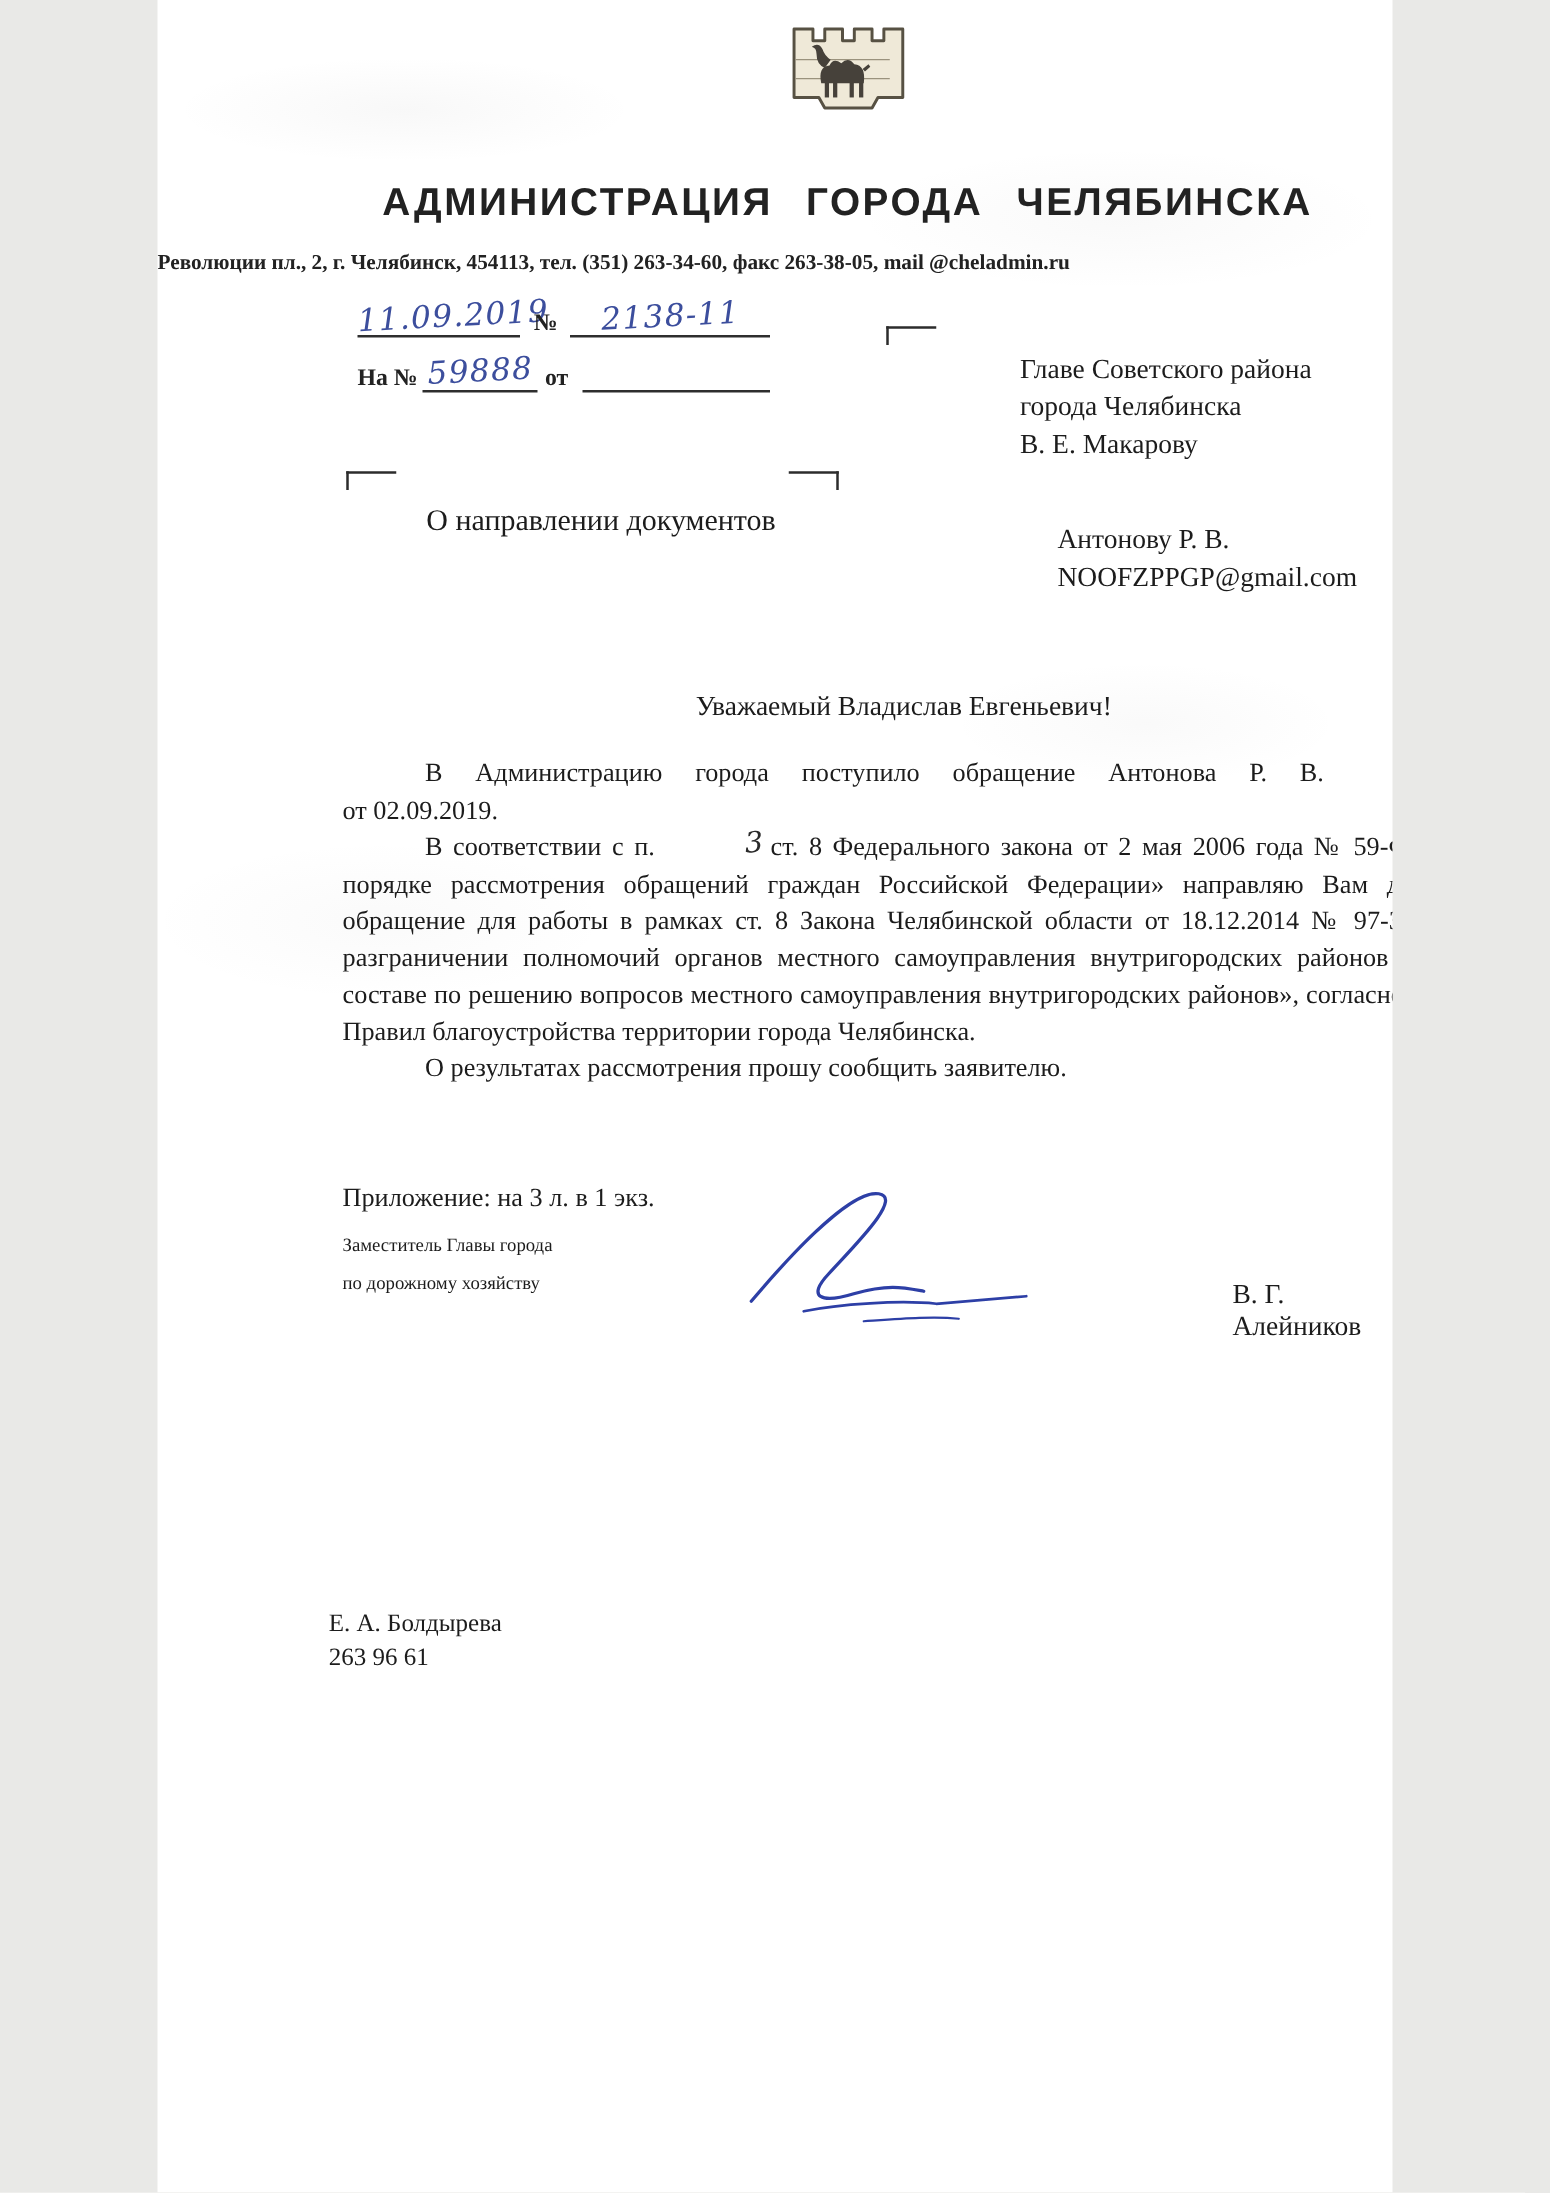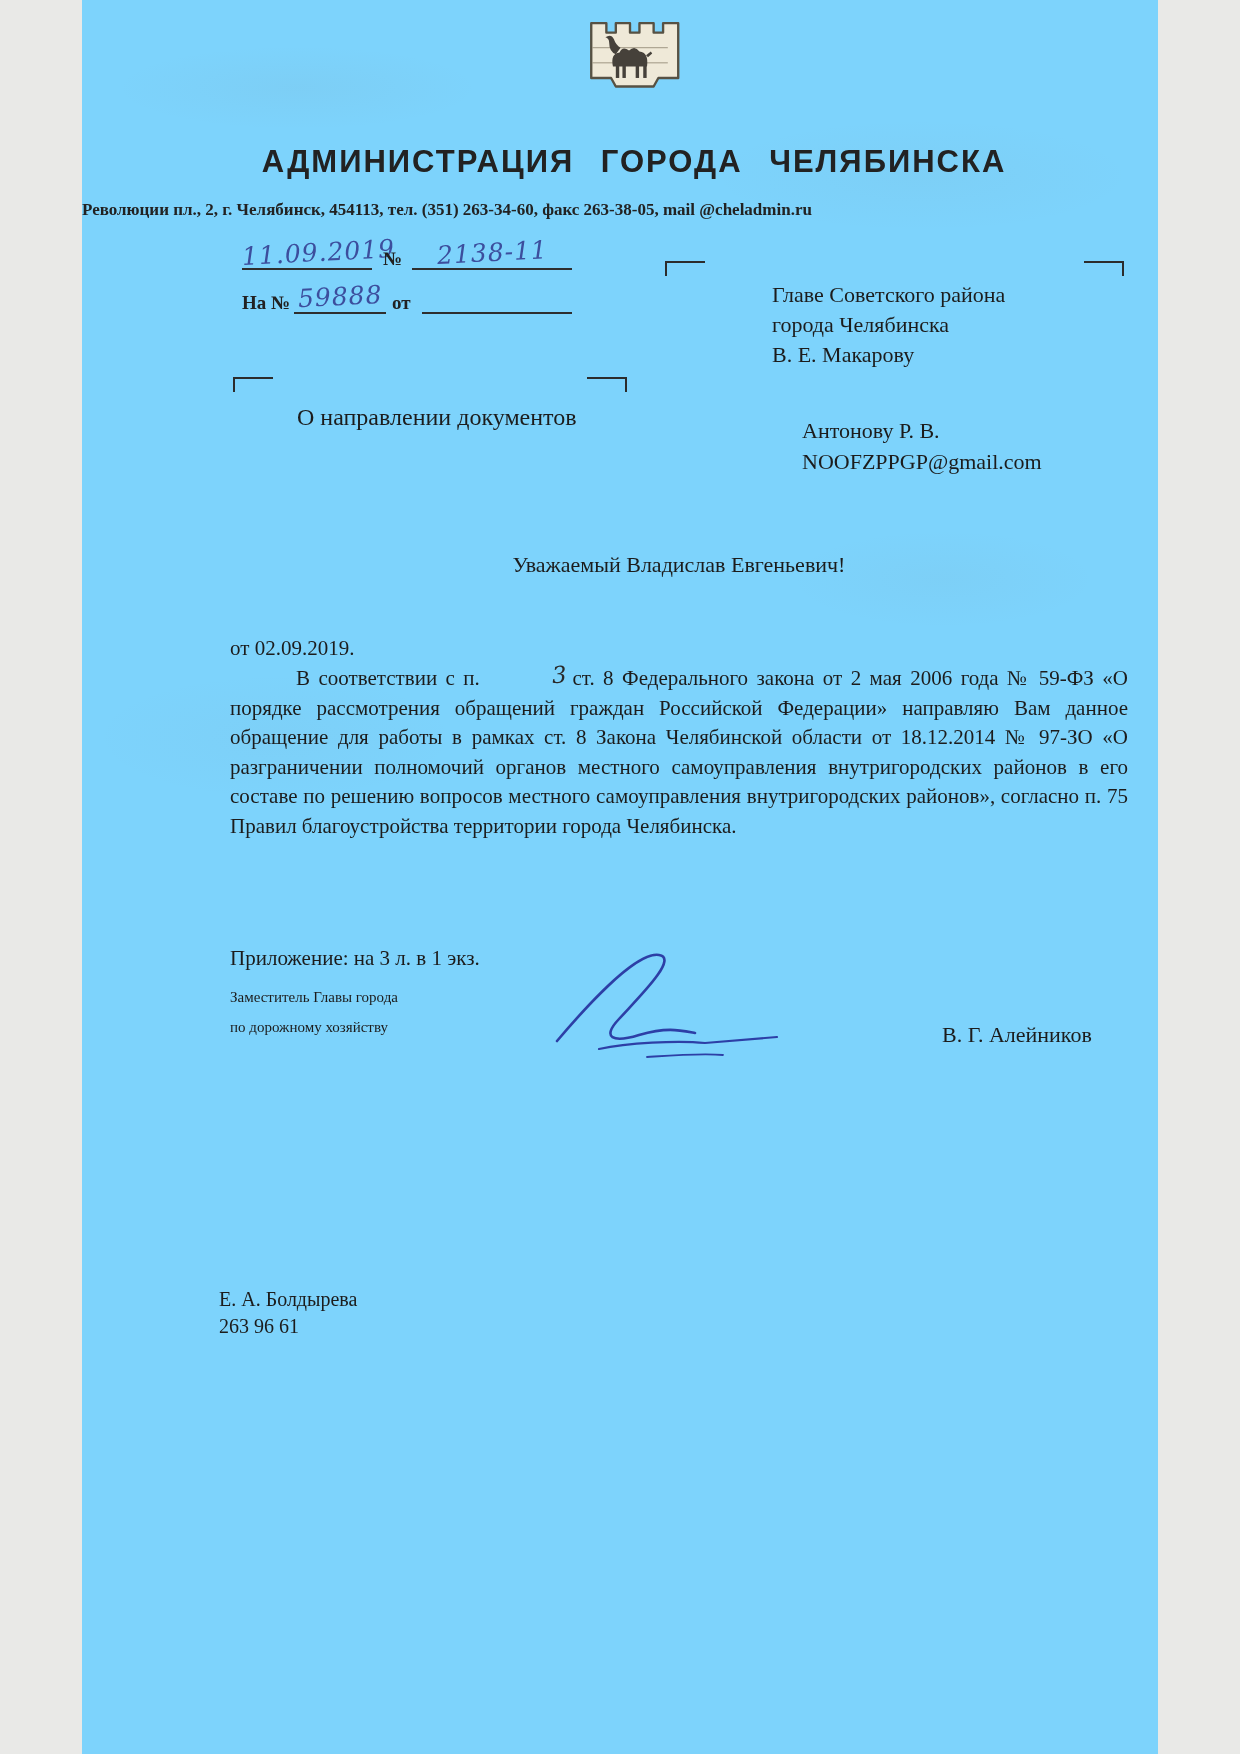--- a/index.html
+++ b/index.html
@@ -1,22 +1,22 @@
 <!DOCTYPE html>
 <html lang="ru"><head>
 <meta charset="utf-8">
 <title>Letter — Администрация города Челябинска</title>
 <style>
   * { margin:0; padding:0; box-sizing:border-box; }
   html,body { background:#e9e9e7; }
   .page {
     position:relative;
-    width:1076px; height:1754px;
+    width:988px; height:1754px;
     margin:0 auto;
-    background:#7dd3fc;
+    background:#ffffff;
     color:#1c1c1c;
     font-family:"Liberation Serif", serif;
     overflow:hidden;
   }
   
   .page::before{
     content:""; position:absolute; inset:0; pointer-events:none;
     background:
       radial-gradient(ellipse 260px 60px at 20% 5%, rgba(120,120,120,.05), transparent 70%),
       radial-gradient(ellipse 300px 80px at 78% 10%, rgba(120,120,120,.045), transparent 70%),
@@ -141,26 +141,27 @@
 
   <div class="applicant">
     <div>Антонову Р. В.</div>
     <div>NOOFZPPGP@gmail.com</div>
   </div>
 
   <div class="salutation">Уважаемый Владислав Евгеньевич!</div>
 
   <div class="body-text">
     <p>
-      <br>
+      <span class="stretch">В Администрацию города поступило обращение Антонова Р. В.</span><br>
       <span>от 02.09.2019.</span>
     </p>
     <p class="just">
       <span>В соответствии с п.</span><span class="hand-inline">3</span><span>ст. 8 Федерального закона от 2 мая 2006 года № 59-ФЗ «О порядке рассмотрения обращений граждан Российской Федерации» направляю Вам данное обращение для работы в рамках ст. 8 Закона Челябинской области от 18.12.2014 № 97-ЗО «О разграничении полномочий органов местного самоуправления внутригородских районов в его составе по решению вопросов местного самоуправления внутригородских районов», согласно п. 75 Правил благоустройства территории города Челябинска.</span>
     </p>
+    <p>О результатах рассмотрения прошу сообщить заявителю.</p>
   </div>
 
   <div class="attachment">Приложение: на 3 л. в 1 экз.</div>
 
   <div class="signer-position">
     <div>Заместитель Главы города</div>
     <div>по дорожному хозяйству</div>
   </div>
 
   <div class="signature-scribble">

